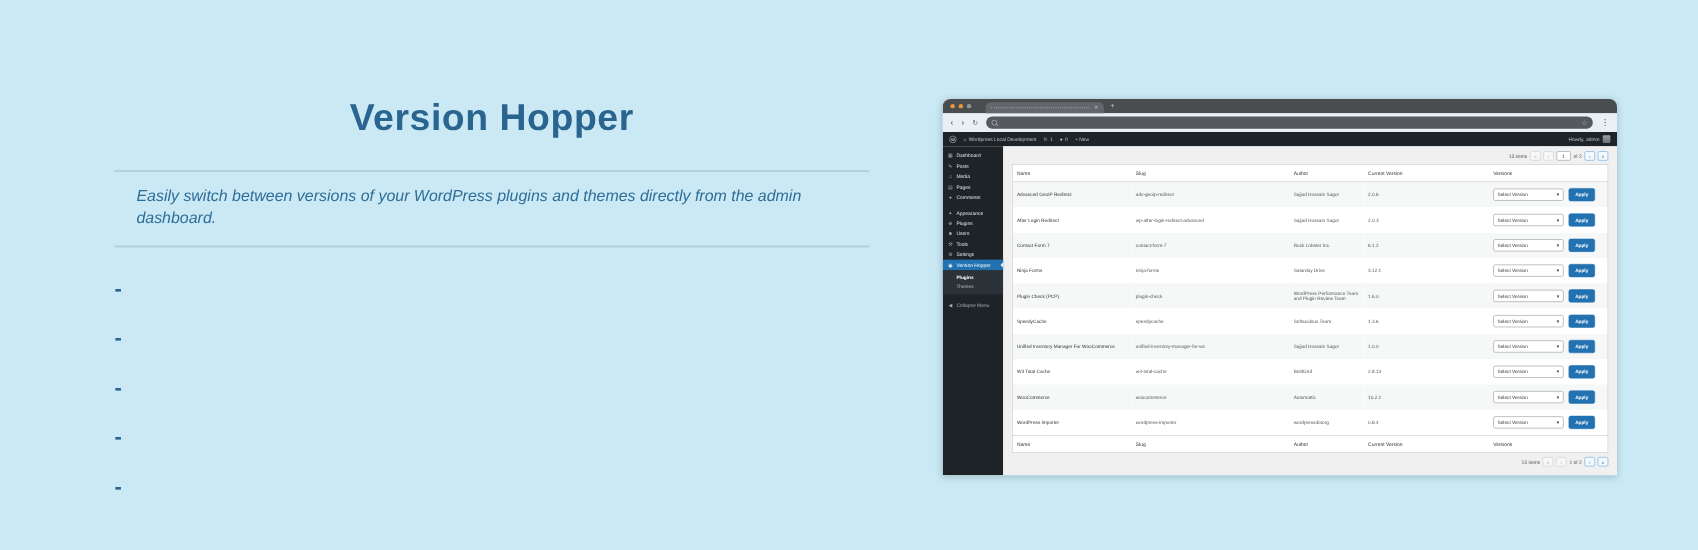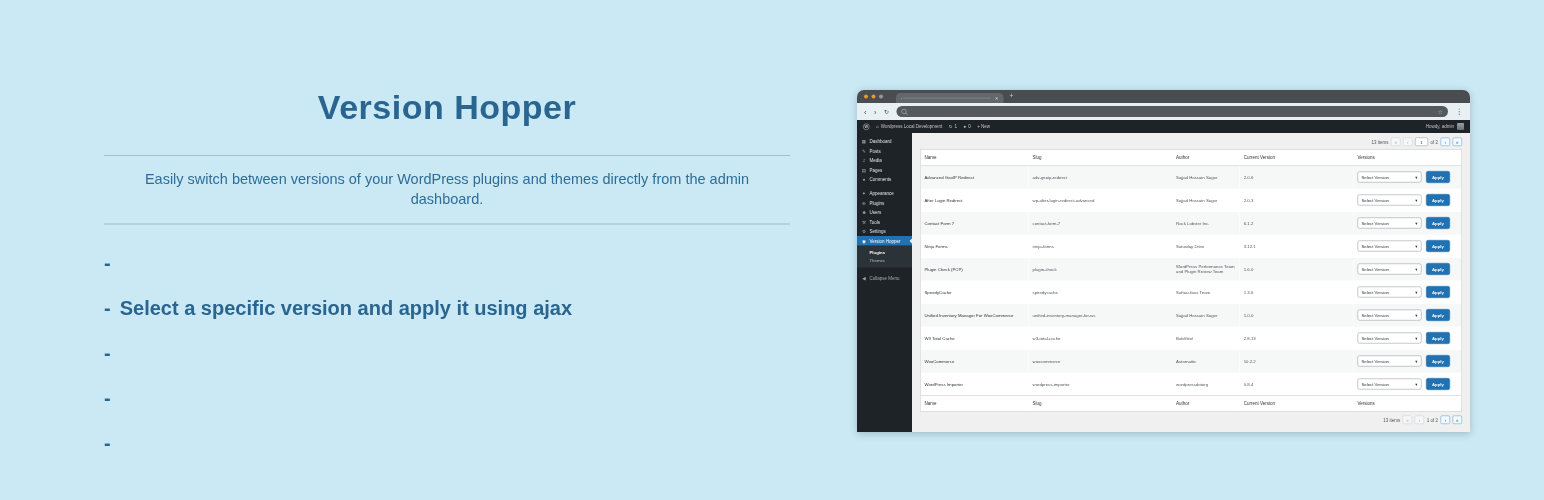--- a/index.html
+++ b/index.html
@@ -6,21 +6,21 @@
   body{
     width:1544px;height:500px;position:relative;overflow:hidden;
     background:#cbe9f4;
     font-family:"Liberation Sans", sans-serif;
   }
   
   .hero{position:absolute;left:90px;top:88px;width:714px;color:#2a6590;}
   .hero h1{font-size:34px;font-weight:700;text-align:center;margin:0 0 28px;letter-spacing:.5px;}
   .divider{border:none;border-top:1px solid #9fbecb;margin:0 14px;}
   .divider.soft{border-top:2px solid #b4d2dd;}
-  .hero .desc{font-size:14.5px;font-weight:500;color:#2e6d98;text-align:center;line-height:1.38;margin:13px 34px 14px;}
+  .hero .desc{font-size:14.5px;font-weight:500;color:#2e6d98;text-align:left;line-height:1.38;margin:13px 34px 14px;font-style:italic;}
   .features{list-style:none;margin:27px 0 0;padding:0 0 0 14px;}
   .features li{display:flex;gap:9px;font-size:20px;font-weight:700;margin-bottom:23px;line-height:1.1;}
   
   .browser-outer{position:absolute;left:857px;top:90px;width:613px;height:342px;}
   .browser{
     width:1226px;height:684px;transform:scale(0.5);transform-origin:0 0;
     border-radius:14px 14px 0 0;overflow:hidden;background:#f0f0f1;
     box-shadow:0 3px 14px rgba(20,60,80,.25);
   }
   
@@ -92,21 +92,20 @@
   <p class="desc">Easily switch between versions of your WordPress plugins and themes directly from the admin dashboard.</p>
   <hr class="divider soft">
   <ul class="features">
 
       <li>
         <span>-</span>
       </li>
 
       <li>
         <span>-</span>
-        <span>Select a specific version and apply it using ajax</span>
       </li>
 
       <li>
         <span>-</span>
       </li>
 
       <li>
         <span>-</span>
       </li>
 

